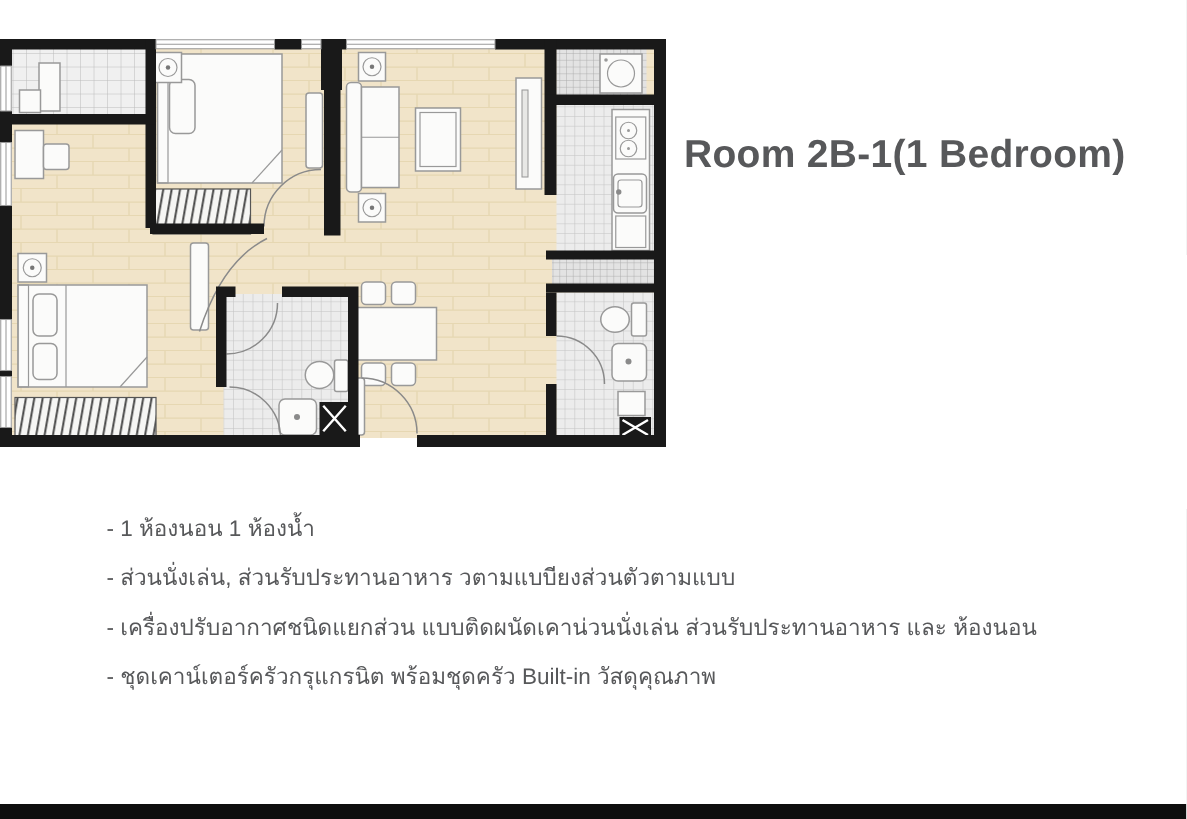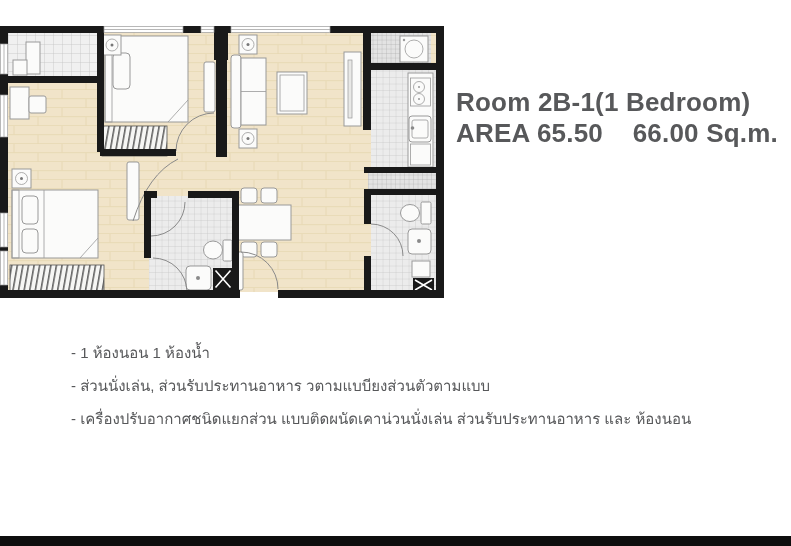--- a/index.html
+++ b/index.html
@@ -290,23 +290,23 @@
       </g>
       <g>
         <rect class="winbox" x="0.5" y="251" width="7" height="34"></rect>
         <path class="winline" d="M4 251 V285"></path>
       </g>
     </g>
   </svg>
 
   <div class="title-block">
     <div class="title-line">Room 2B-1(1 Bedroom)</div>
-    <div class="title-line">AREA 65.50    66.00 Sq.m.</div>
   </div>
 
   <div class="features">
     <div class="feature-line">- 1 ห้องนอน 1 ห้องน้ำ</div>
     <div class="feature-line">- ส่วนนั่งเล่น, ส่วนรับประทานอาหาร วตามแบบียงส่วนตัวตามแบบ</div>
     <div class="feature-line">- เครื่องปรับอากาศชนิดแยกส่วน แบบติดผนัดเคาน่วนนั่งเล่น ส่วนรับประทานอาหาร และ ห้องนอน</div>
+    <div class="feature-line">- ชุดเคาน์เตอร์ครัวกรุแกรนิต พร้อมชุดครัว Built-in วัสดุคุณภาพ</div>
   </div>
 
   <div class="footer-bar"></div>
 </div>
 
 </body></html>

